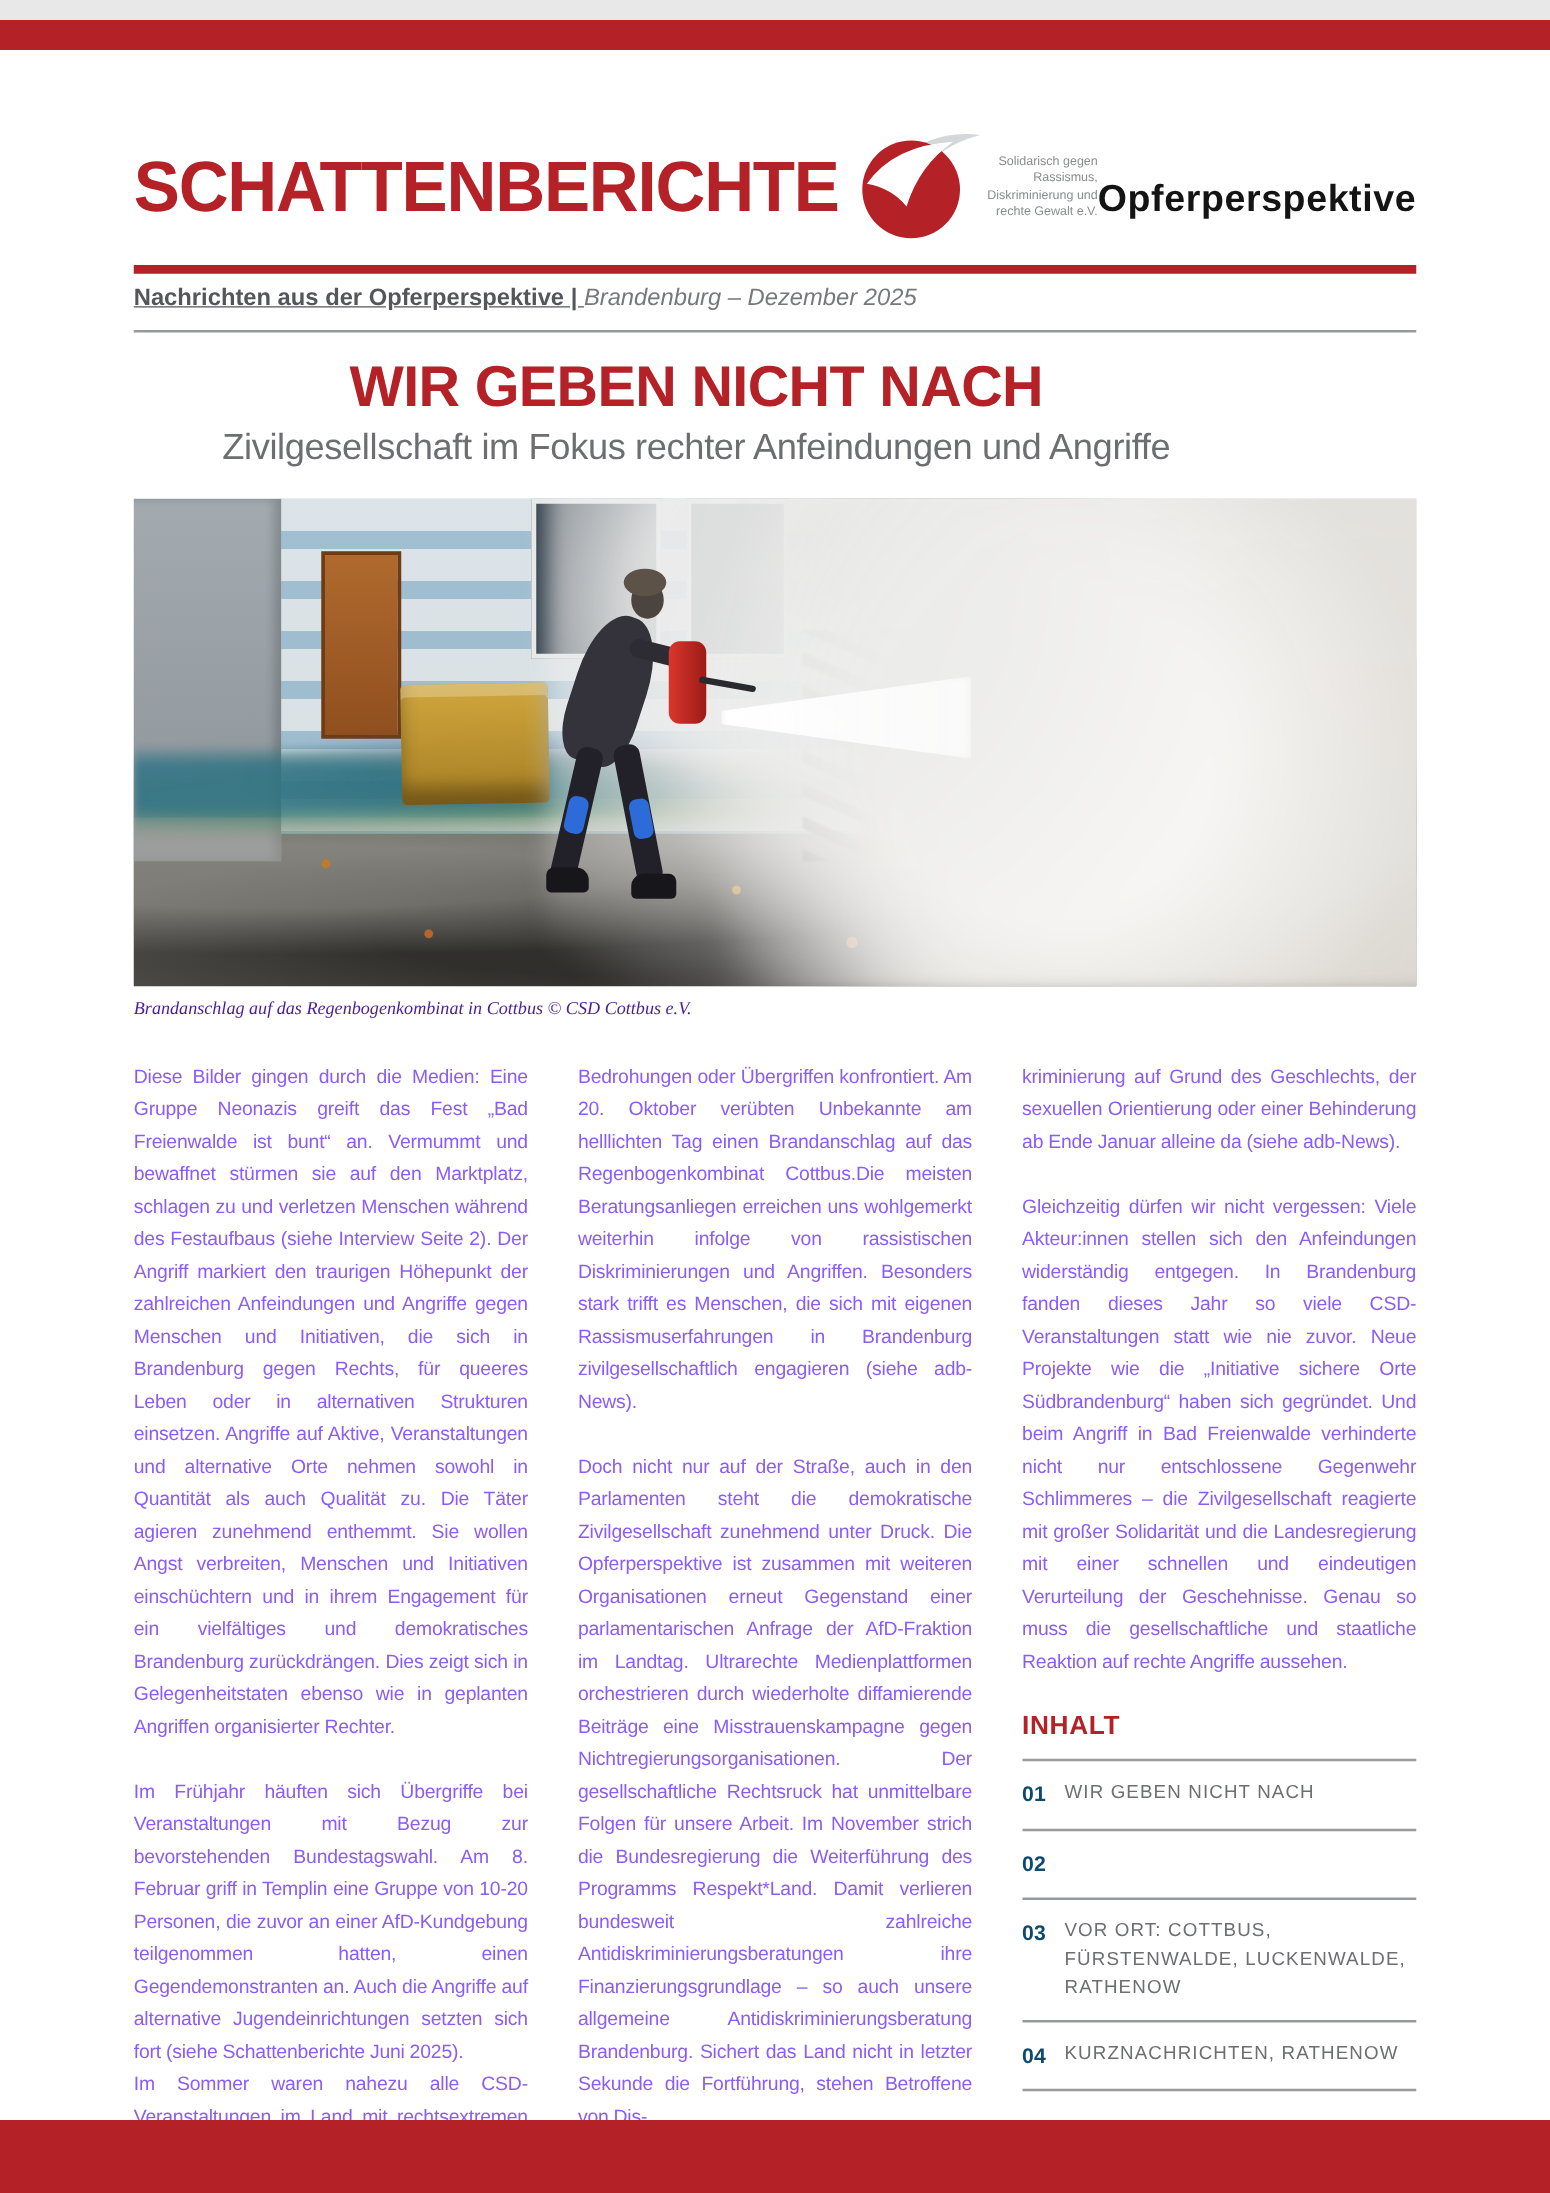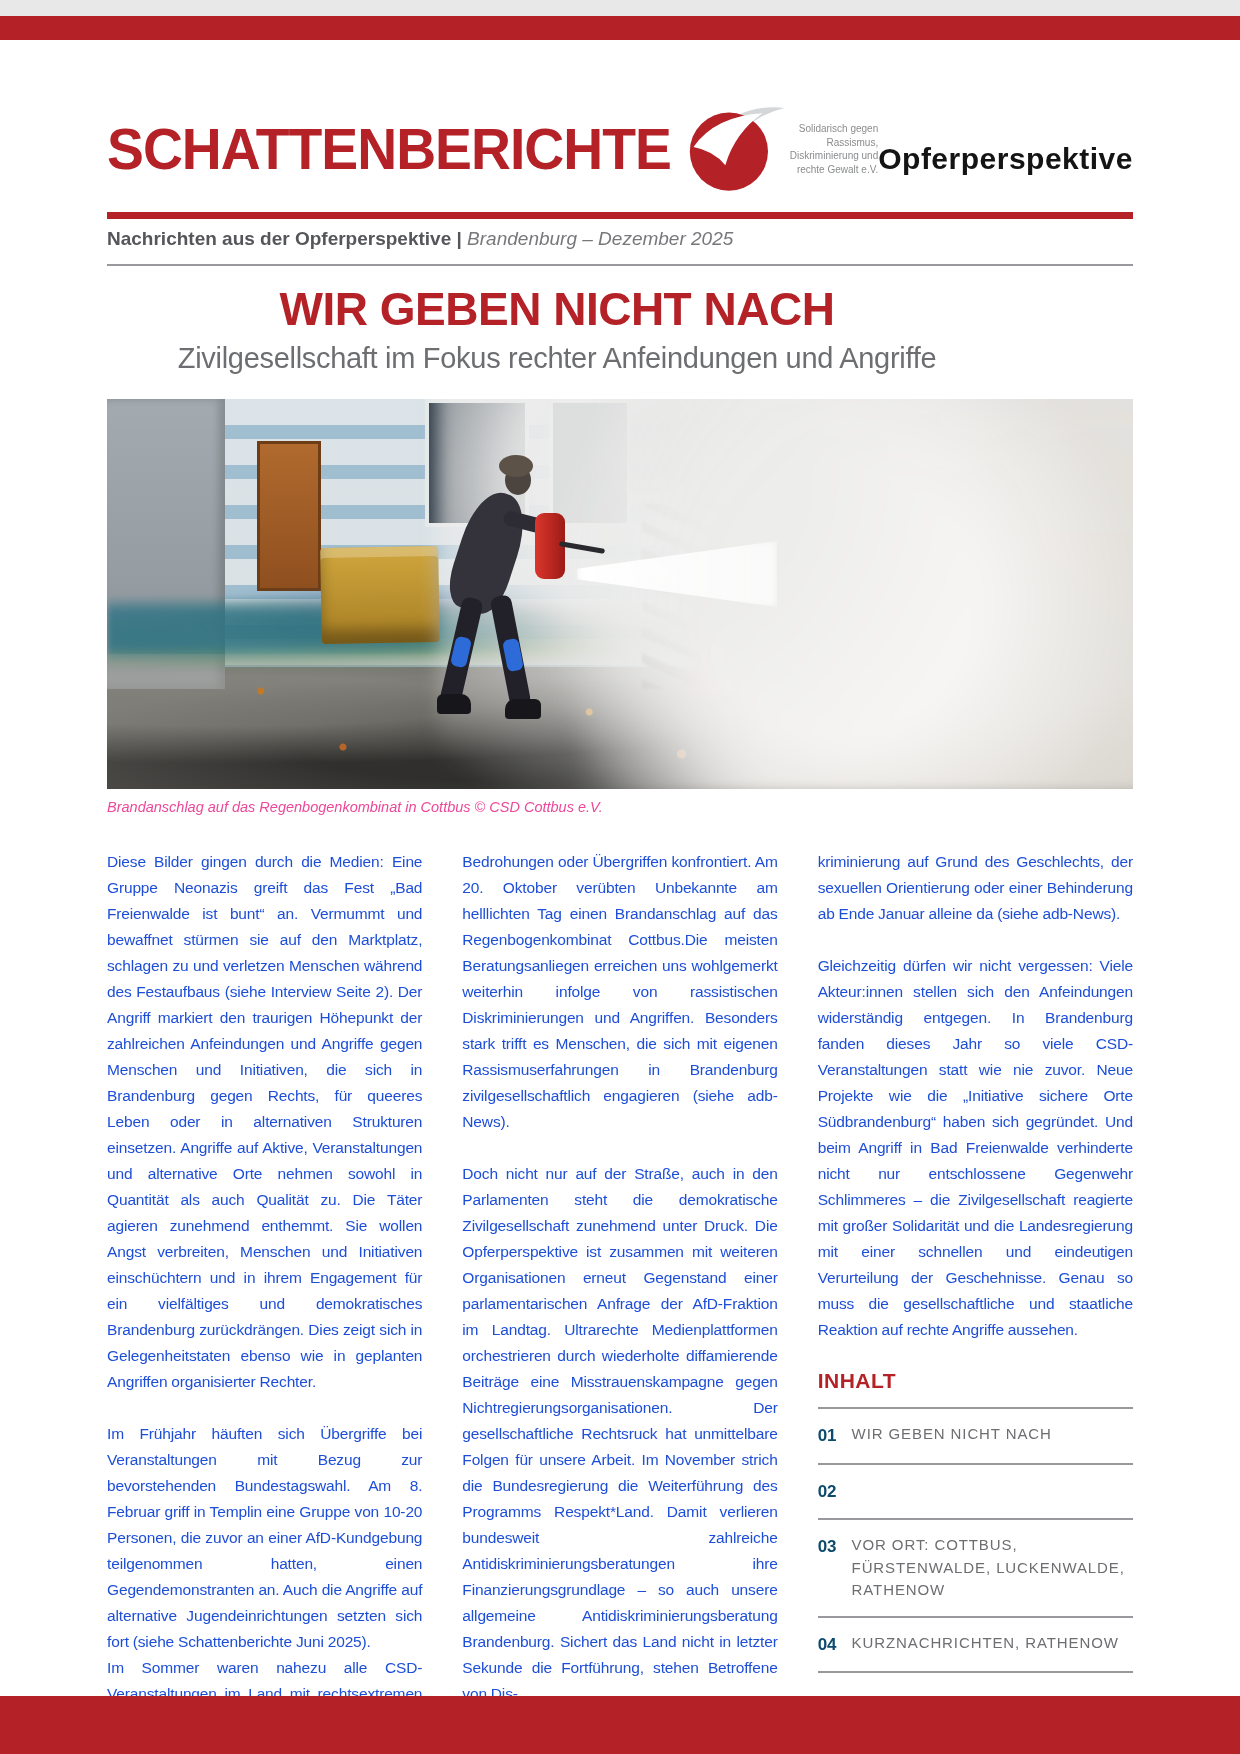--- a/index.html
+++ b/index.html
@@ -12,21 +12,21 @@
   
   .header { position:absolute; top:84px; left:107px; width:1026px; display:flex; justify-content:space-between; align-items:center; }
   .masthead { color:#b42127; font-size:57px; font-weight:800; letter-spacing:-1px; transform:scaleX(0.97); transform-origin:left center; white-space:nowrap; }
   .logo { display:flex; align-items:center; }
   .logo-text { display:flex; flex-direction:row; align-items:flex-end; margin-left:-26px; }
   .logo-tagline { font-size:10px; color:#8a8c8e; text-align:right; line-height:1.35; }
   .logo-name { font-size:30px; font-weight:800; color:#141414; letter-spacing:0.5px; margin-top:2px; }
 
   .red-rule  { position:absolute; top:196px; left:107px; width:1026px; height:7px; background:#b42127; }
   .subtitle  { position:absolute; top:212px; left:107px; width:1026px; font-size:19px; color:#56575a; }
-  .subtitle .plain  { font-weight:700; color:#55565a; }
+  .subtitle .plain  { font-weight:700; color:#55565a;text-decoration:underline; }
   .subtitle .italic { font-style:italic; font-weight:400; color:#77787b;text-align:center; }
   .gray-rule { position:absolute; top:248px; left:107px; width:1026px; height:2px; background:#97999c; }
 
   
   .headline-wrap { position:absolute; top:266px; left:107px; width:900px; text-align:center; }
   .headline    { color:#b42127; font-size:46px; font-weight:800; letter-spacing:-0.5px; }
   .subheadline { color:#6d6e71; font-size:29px; font-weight:400; margin-top:6px; letter-spacing:-0.3px; }
 
   
   .photo { position:absolute; top:383px; left:107px; width:1026px; height:390px; overflow:hidden;
@@ -89,27 +89,27 @@
   .ph-knee1 { left:346px; top:238px; width:16px; height:30px; background:#2d6bd8; border-radius:6px; transform:rotate(13deg); }
   .ph-knee2 { left:398px; top:240px; width:16px; height:32px; background:#2d6bd8; border-radius:6px; transform:rotate(-11deg); }
   .ph-boot1 { left:330px; top:295px; width:34px; height:20px; background:#17161a; border-radius:6px 10px 4px 4px; }
   .ph-boot2 { left:398px; top:300px; width:36px; height:20px; background:#17161a; border-radius:10px 6px 4px 4px; }
   .ph-ext   { left:428px; top:114px; width:30px; height:66px; background:linear-gradient(90deg,#da362d,#9d1b16); border-radius:9px; }
   .ph-hose  { left:452px; top:146px; width:46px; height:5px; background:#2a2a2e; border-radius:3px; transform:rotate(10deg); }
   .ph-spray { left:470px; top:142px; width:200px; height:66px;
         background:linear-gradient(90deg, rgba(255,255,255,.98), rgba(255,255,255,.7));
         clip-path:polygon(0 42%, 100% 0, 100% 100%, 0 58%); filter:blur(3px); }
 
-  .caption { position:absolute; top:783px; left:107px; width:1026px; font-family:Liberation Sans, sans-serif;
-             font-style:italic; font-size:14.5px; color:#ec4899; }
+  .caption { position:absolute; top:783px; left:107px; width:1026px; font-family:Liberation Serif, serif;
+             font-style:italic; font-size:14.5px; color:#4c1d95; }
 
   
   .columns { position:absolute; top:833px; left:107px; width:1026px; display:flex; gap:40px; }
   .col { flex:1 1 0; }
-  .col p { font-size:15.5px; line-height:26px; color:#1d4ed8; text-align:justify; letter-spacing:-0.15px;
+  .col p { font-size:15.5px; line-height:26px; color:#8b5cf6; text-align:justify; letter-spacing:-0.15px;
            hyphens:auto; -webkit-hyphens:auto; word-spacing:-0.2px; }
   .col p + p { margin-top:26px; }
   .col p.no-gap { margin-top:0; }
 
   
   .inhalt { margin-top:26px; }
   .inhalt-heading { color:#b42127; font-size:21px; font-weight:800; letter-spacing:0.5px; margin-bottom:14px; }
   .inhalt-item { display:flex; gap:15px; padding:14px 2px 14px 0; border-top:2px solid #97999c; }
   .inhalt-item:last-child { border-bottom:2px solid #97999c; }
   .inhalt-num   { color:#0c4a6e; font-weight:800; font-size:17px; line-height:1.5; }

